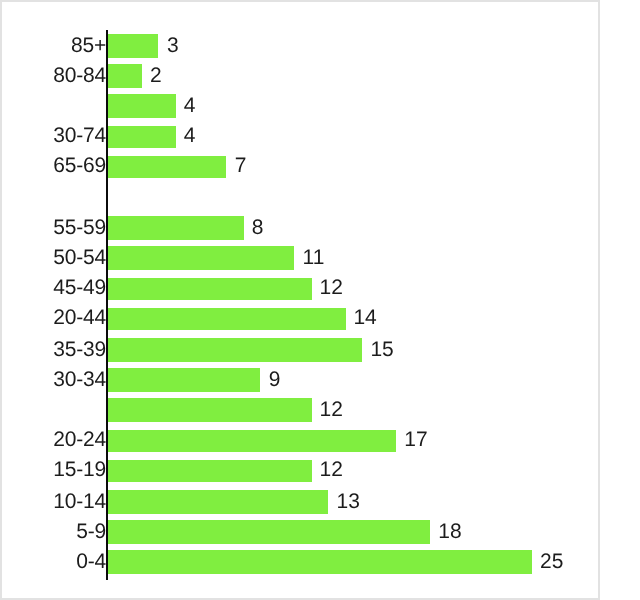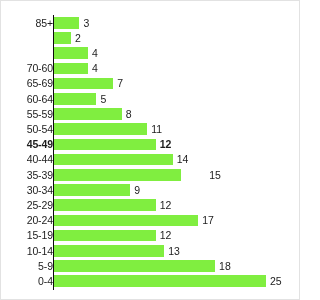--- a/index.html
+++ b/index.html
@@ -76,74 +76,69 @@
 <body>
 
 <div id="chart-frame" style="background: rgb(255, 255, 255);">
   <div id="plot">
       <div class="row" style="top: 14.5px;">
         <div class="cat-label">85+</div>
         <div class="bar" style="width: 25.44px; background: rgb(128, 238, 64);"></div>
         <div class="val-label" style="left: 82.44px;">3</div>
       </div>
       <div class="row" style="top: 29.7px;">
+        <div class="cat-label">80-84</div>
         <div class="bar" style="width: 16.96px; background: rgb(128, 238, 64);"></div>
         <div class="val-label" style="left: 73.96px;">2</div>
       </div>
       <div class="row" style="top: 44.9px;">
         <div class="bar" style="width: 33.92px; background: rgb(128, 238, 64);"></div>
         <div class="val-label" style="left: 90.92px;">4</div>
       </div>
       <div class="row" style="top: 60.1px;">
-        <div class="cat-label">70-60</div>
+        <div class="cat-label">30-74</div>
         <div class="bar" style="width: 33.92px; background: rgb(128, 238, 64);"></div>
         <div class="val-label" style="left: 90.92px;">4</div>
       </div>
       <div class="row" style="top: 75.3px;">
         <div class="cat-label">65-69</div>
         <div class="bar" style="width: 59.36px; background: rgb(128, 238, 64);"></div>
         <div class="val-label" style="left: 116.36px;">7</div>
-      </div>
-      <div class="row" style="top: 90.5px;">
-        <div class="cat-label">60-64</div>
-        <div class="bar" style="width: 42.4px; background: rgb(128, 238, 64);"></div>
-        <div class="val-label" style="left: 99.4px;">5</div>
       </div>
       <div class="row" style="top: 105.7px;">
         <div class="cat-label">55-59</div>
         <div class="bar" style="width: 67.84px; background: rgb(128, 238, 64);"></div>
         <div class="val-label" style="left: 124.84px;">8</div>
       </div>
       <div class="row" style="top: 120.9px;">
         <div class="cat-label">50-54</div>
         <div class="bar" style="width: 93.28px; background: rgb(128, 238, 64);"></div>
         <div class="val-label" style="left: 150.28px;">11</div>
       </div>
-      <div class="row" style="top: 136.1px; font-weight: bold;">
+      <div class="row" style="top: 136.1px;">
         <div class="cat-label">45-49</div>
         <div class="bar" style="width: 101.76px; background: rgb(128, 238, 64);"></div>
         <div class="val-label" style="left: 158.76px;">12</div>
       </div>
       <div class="row" style="top: 151.3px;">
-        <div class="cat-label">40-44</div>
+        <div class="cat-label">20-44</div>
         <div class="bar" style="width: 118.72px; background: rgb(128, 238, 64);"></div>
         <div class="val-label" style="left: 175.72px;">14</div>
       </div>
       <div class="row" style="top: 166.5px;">
         <div class="cat-label">35-39</div>
         <div class="bar" style="width: 127.2px; background: rgb(128, 238, 64);"></div>
-        <div class="val-label" style="left: 184.2px; margin-left: 24px;">15</div>
+        <div class="val-label" style="left: 184.2px;">15</div>
       </div>
       <div class="row" style="top: 181.7px;">
         <div class="cat-label">30-34</div>
         <div class="bar" style="width: 76.32px; background: rgb(128, 238, 64);"></div>
         <div class="val-label" style="left: 133.32px;">9</div>
       </div>
       <div class="row" style="top: 196.9px;">
-        <div class="cat-label">25-29</div>
         <div class="bar" style="width: 101.76px; background: rgb(128, 238, 64);"></div>
         <div class="val-label" style="left: 158.76px;">12</div>
       </div>
       <div class="row" style="top: 212.1px;">
         <div class="cat-label">20-24</div>
         <div class="bar" style="width: 144.16px; background: rgb(128, 238, 64);"></div>
         <div class="val-label" style="left: 201.16px;">17</div>
       </div>
       <div class="row" style="top: 227.3px;">
         <div class="cat-label">15-19</div>

